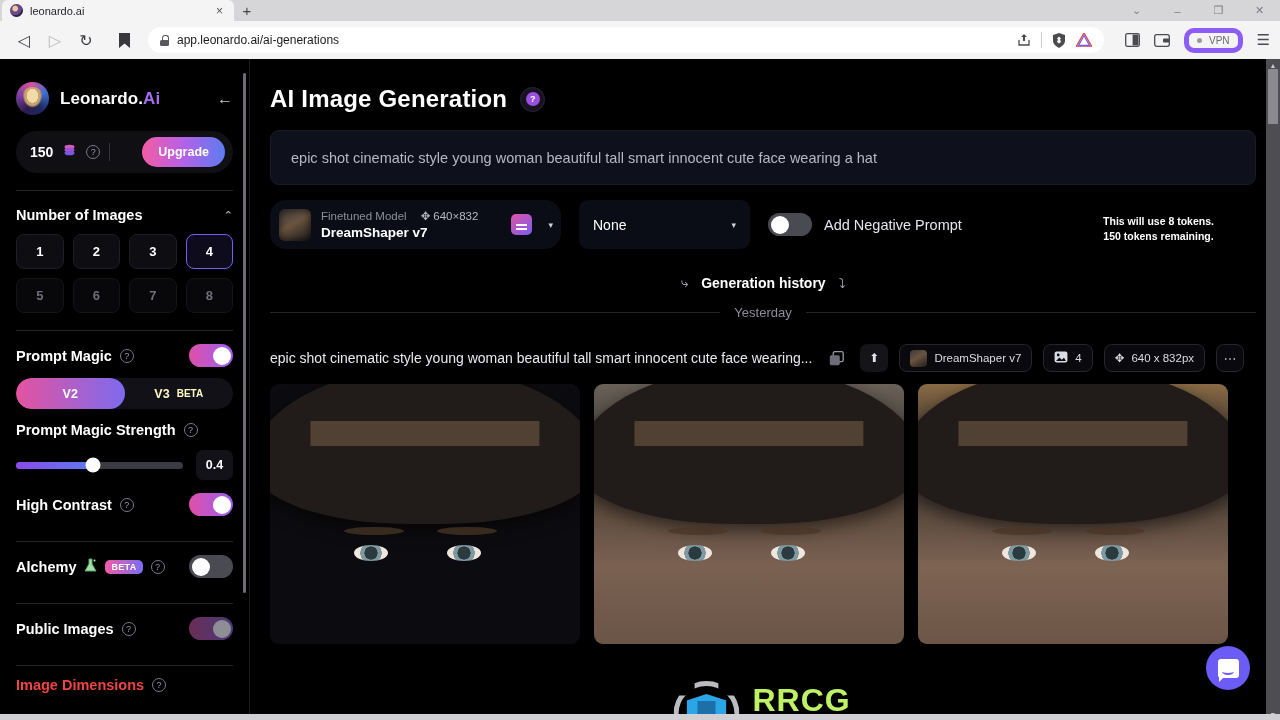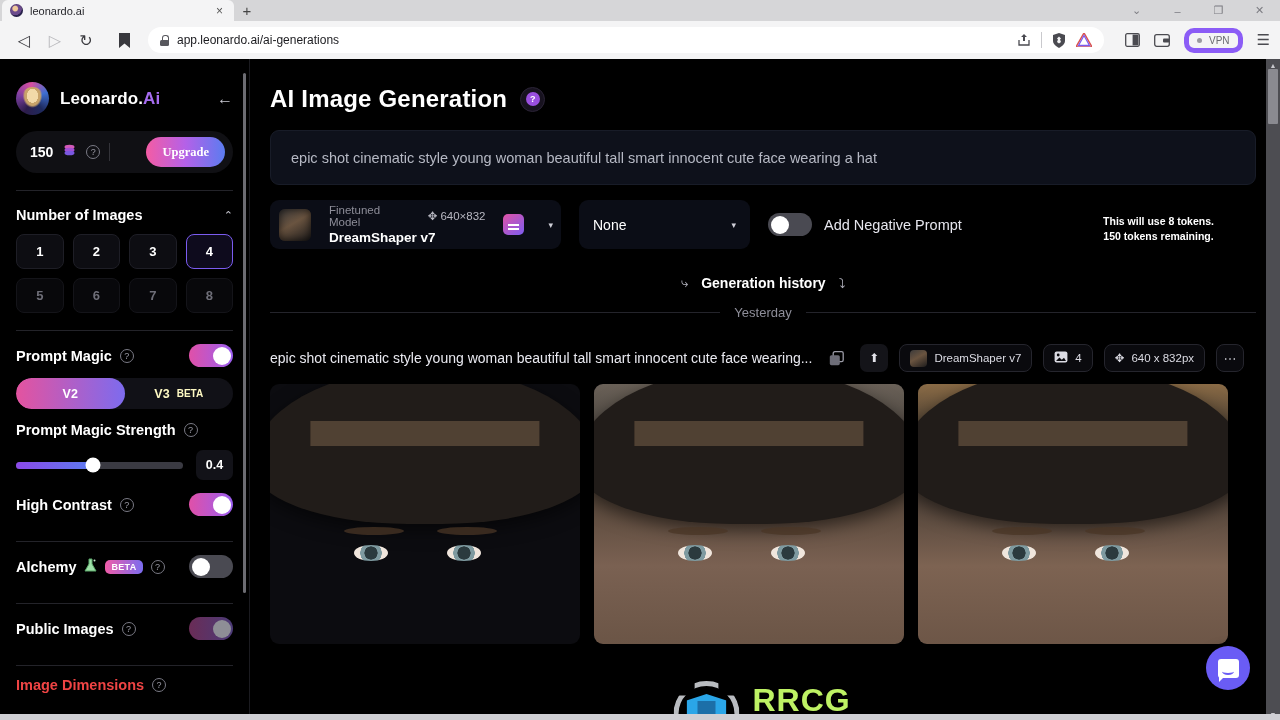--- a/index.html
+++ b/index.html
@@ -98,21 +98,21 @@
   .qmark {
     width: 14px; height: 14px; border-radius: 50%; border: 1px solid #7a7a85;
     color: #9a9aa5; font-size: 9px; display: inline-flex; align-items: center; justify-content: center;
     flex: 0 0 14px; cursor: pointer;
   }
   .vsep { width: 1px; height: 18px; background: #333339; }
   .upgrade-btn {
     margin-left: auto; height: 30px; padding: 0 16px; border-radius: 16px;
     background: linear-gradient(90deg, #f45ca4 0%, #b461e8 50%, #5b7cf0 100%);
     color: #fff; font-size: 12.5px; font-weight: bold; display: flex; align-items: center;
-    border: none; cursor: pointer; font-family: Liberation Serif, serif;
+    border: none; cursor: pointer;
   }
 
   .divider { height: 1px; background: #232329; margin: 17px 0 0 0; }
   .sec-head { display: flex; align-items: center; padding: 16px 0 11px 0; gap: 8px; }
   .sec-title { font-size: 14.5px; font-weight: bold; color: #fff; }
   .chev { margin-left: auto; color: #c6c6cf; font-size: 11px; cursor: pointer; }
 
   .numgrid { display: grid; grid-template-columns: repeat(4, 1fr); gap: 9px; }
   .numbtn {
     height: 35px; border-radius: 8px; background: #0d0d12; border: 1px solid #1e1e26;
@@ -173,22 +173,22 @@
     font-weight:bold;}
 
   .prompt-box {
     margin-top: 17px; height: 55px; border-radius: 9px; background: #0e111b;
     border: 1px solid #181c28; display: flex; align-items: center; padding: 0 20px;
     font-size: 14.5px; color: #b6b9c4; cursor: text;
   }
 
   .ctrl-row { margin-top: 15px; display: flex; align-items: center; gap: 18px; }
   .model-card {
-    width: 291px; height: 49px; background: #0b0d16; border-radius: 9px;
-    display: flex; align-items: center; padding: 0 8px 0 9px; gap: 18px; cursor: pointer;
+    width: 291px; height: 49px; background: #0b0d16; border-radius: 16px;
+    display: flex; align-items: center; padding: 0 8px 0 9px; gap: 10px; cursor: pointer;
   }
   .model-thumb { width: 32px; height: 32px; border-radius: 6px; flex: 0 0 32px;
     background: linear-gradient(150deg,#3c3a3a,#6a5440 45%,#1e1c1c);
     box-shadow: inset 0 0 8px rgba(0,0,0,.7);}
   .model-txt { display: flex; flex-direction: column; gap: 2px; min-width:0; }
   .model-meta { display:flex; align-items:center; gap:14px; }
   .model-kind { font-size: 11.5px; color: #8d8d98; }
   .model-dims { font-size: 11.5px; color: #b8b8c2; display:flex; align-items:center; gap:3px;}
   .model-name { font-size: 13.5px; font-weight: bold; color: #fff; }
   .model-note {

